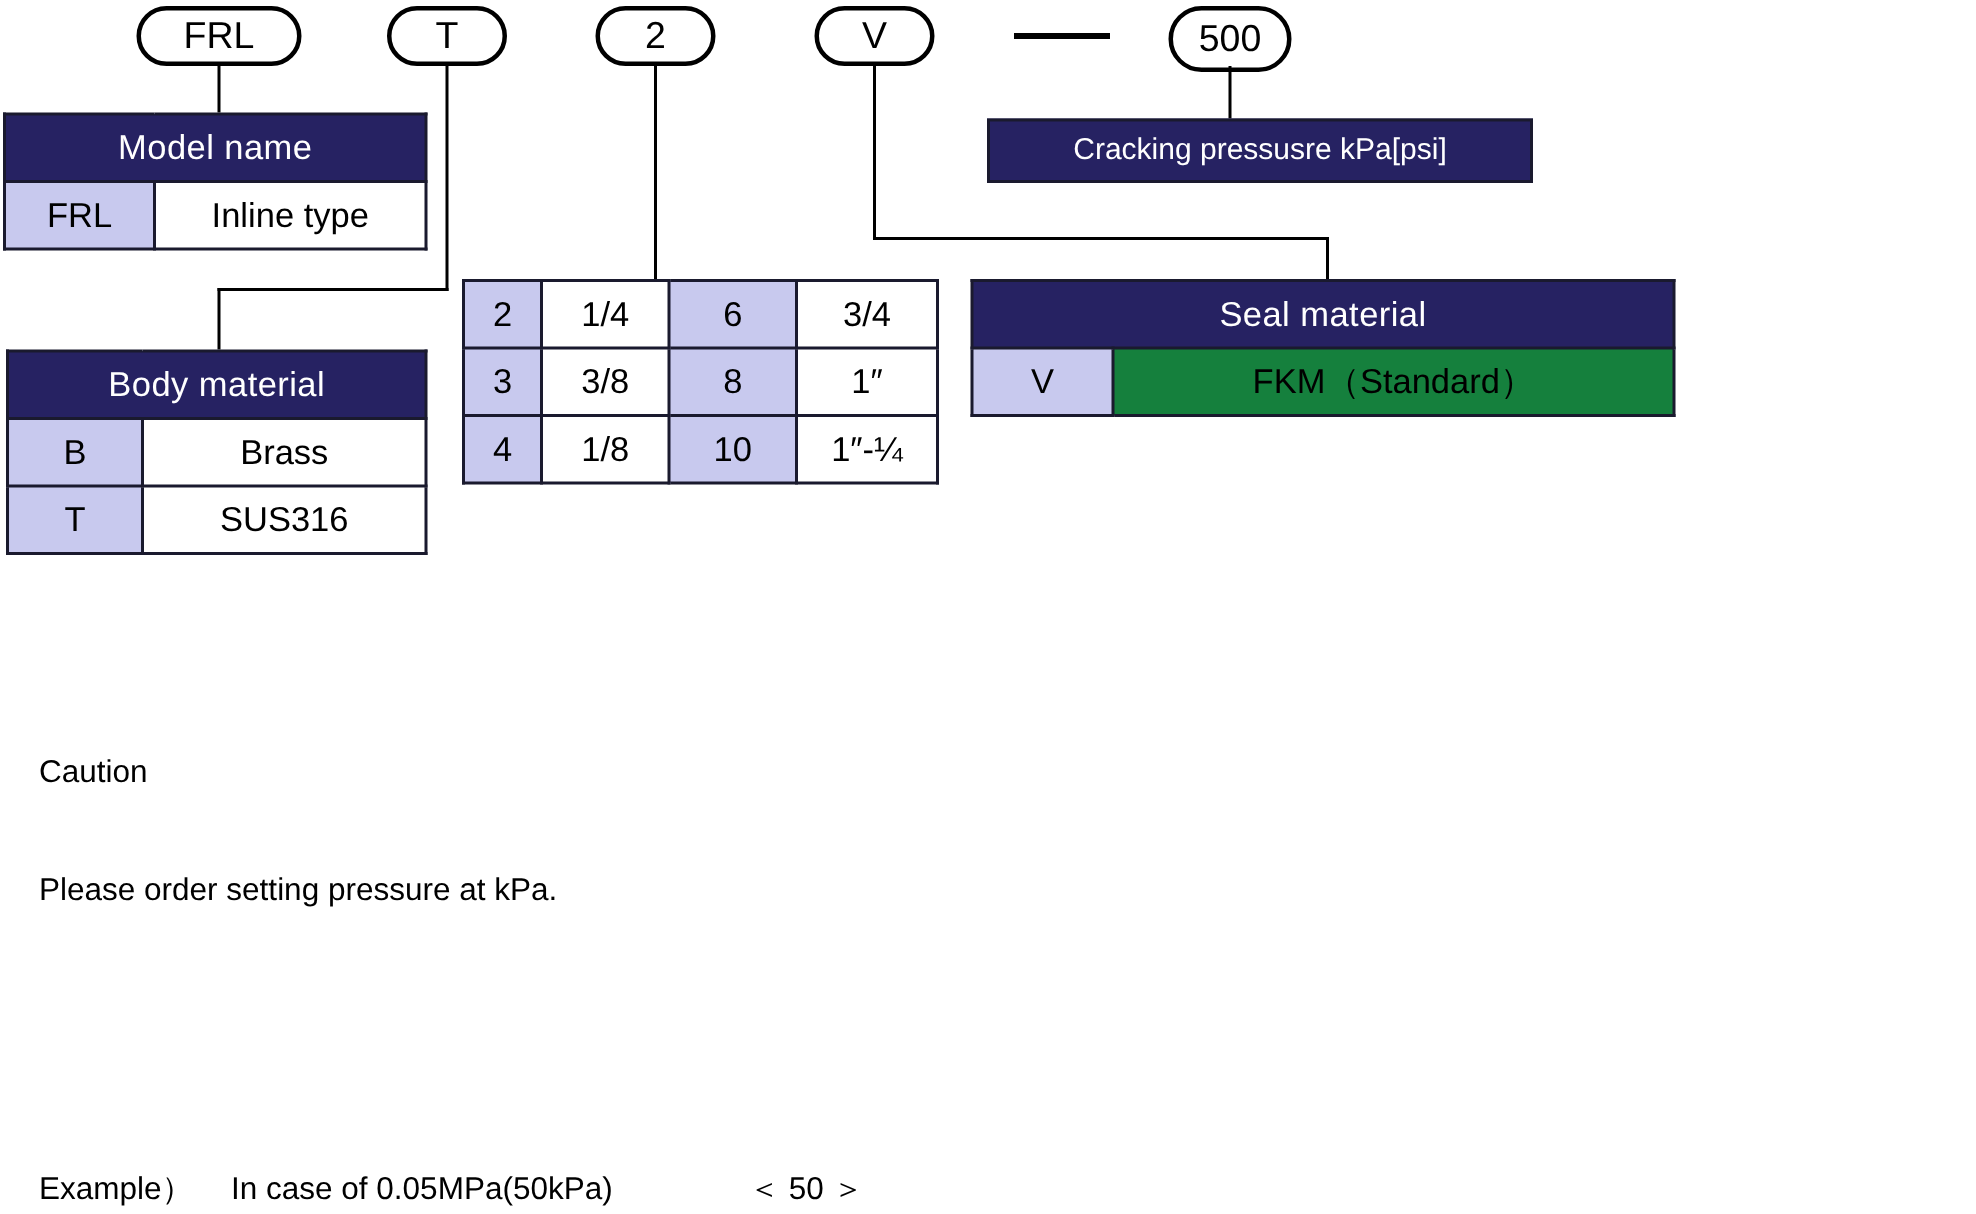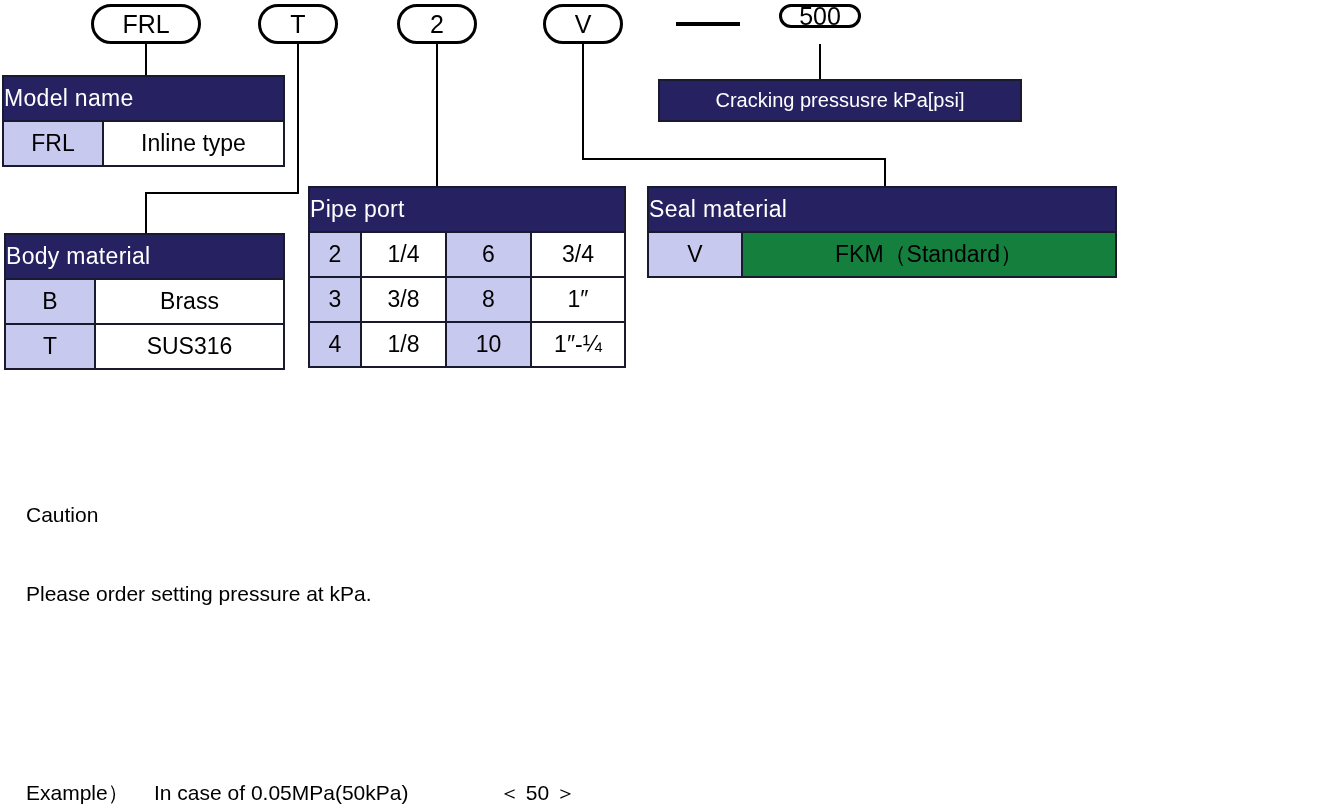--- a/index.html
+++ b/index.html
@@ -63,21 +63,21 @@
   .spec-table td, .spec-table th {
     border: 2px solid #1a1a2e;
     padding: 0;
     font-weight: normal;
     font-size: 23px;
     box-sizing: border-box;
   }
   .tbl-head {
     background: #262262;
     color: #ffffff;
-    text-align: left;
+    text-align: center;
     font-size: 24px;
     height: 45px;
     letter-spacing: 0.3px;
   }
   .code-cell {
     background: #c8c9ee;
     color: #000000;
     text-align: center;
     height: 45px;
   }
@@ -132,21 +132,21 @@
 <body>
 
 <div class="bubble" style="left:91px; top:4px; width:110px; height:40px;">FRL</div>
 
 <div class="bubble" style="left:258px; top:4px; width:80px; height:40px;">T</div>
 
 <div class="bubble" style="left:397px; top:4px; width:80px; height:40px;">2</div>
 
 <div class="bubble" style="left:543px; top:4px; width:80px; height:40px;">V</div>
 
-<div class="bubble" style="left:779px; top:4px; width:82px; height:24px;">500</div>
+<div class="bubble" style="left:779px; top:4px; width:82px; height:44px;">500</div>
 
 <div class="dash-sep" style="left:676px; top:22px; width:64px;"></div>
 
 <div class="line-v" style="left:145px; top:44px; height:33px;"></div>
 
 <div class="line-v" style="left:297px; top:44px; height:150px;"></div>
 <div class="line-h" style="left:145px; top:192px; width:154px;"></div>
 <div class="line-v" style="left:145px; top:192px; height:43px;"></div>
 
 <div class="line-v" style="left:436px; top:44px; height:142px;"></div>
@@ -199,23 +199,20 @@
 
 <div class="spec-table" style="left:308px; top:186px; width:318px;">
   <table>
     <colgroup>
       <col style="width:52px">
         <col style="width:85px">
       <col style="width:85px">
         <col>
     </colgroup>
     <tbody>
-        <tr>
-      <th class="tbl-head" colspan="4">Pipe port</th>
-    </tr>
     <tr>
       <td class="code-cell">2</td>
       <td class="val-cell">1/4</td>
       <td class="code-cell">6</td>
       <td class="val-cell">3/4</td>
     </tr>
     <tr>
       <td class="code-cell">3</td>
       <td class="val-cell">3/8</td>
       <td class="code-cell">8</td>

